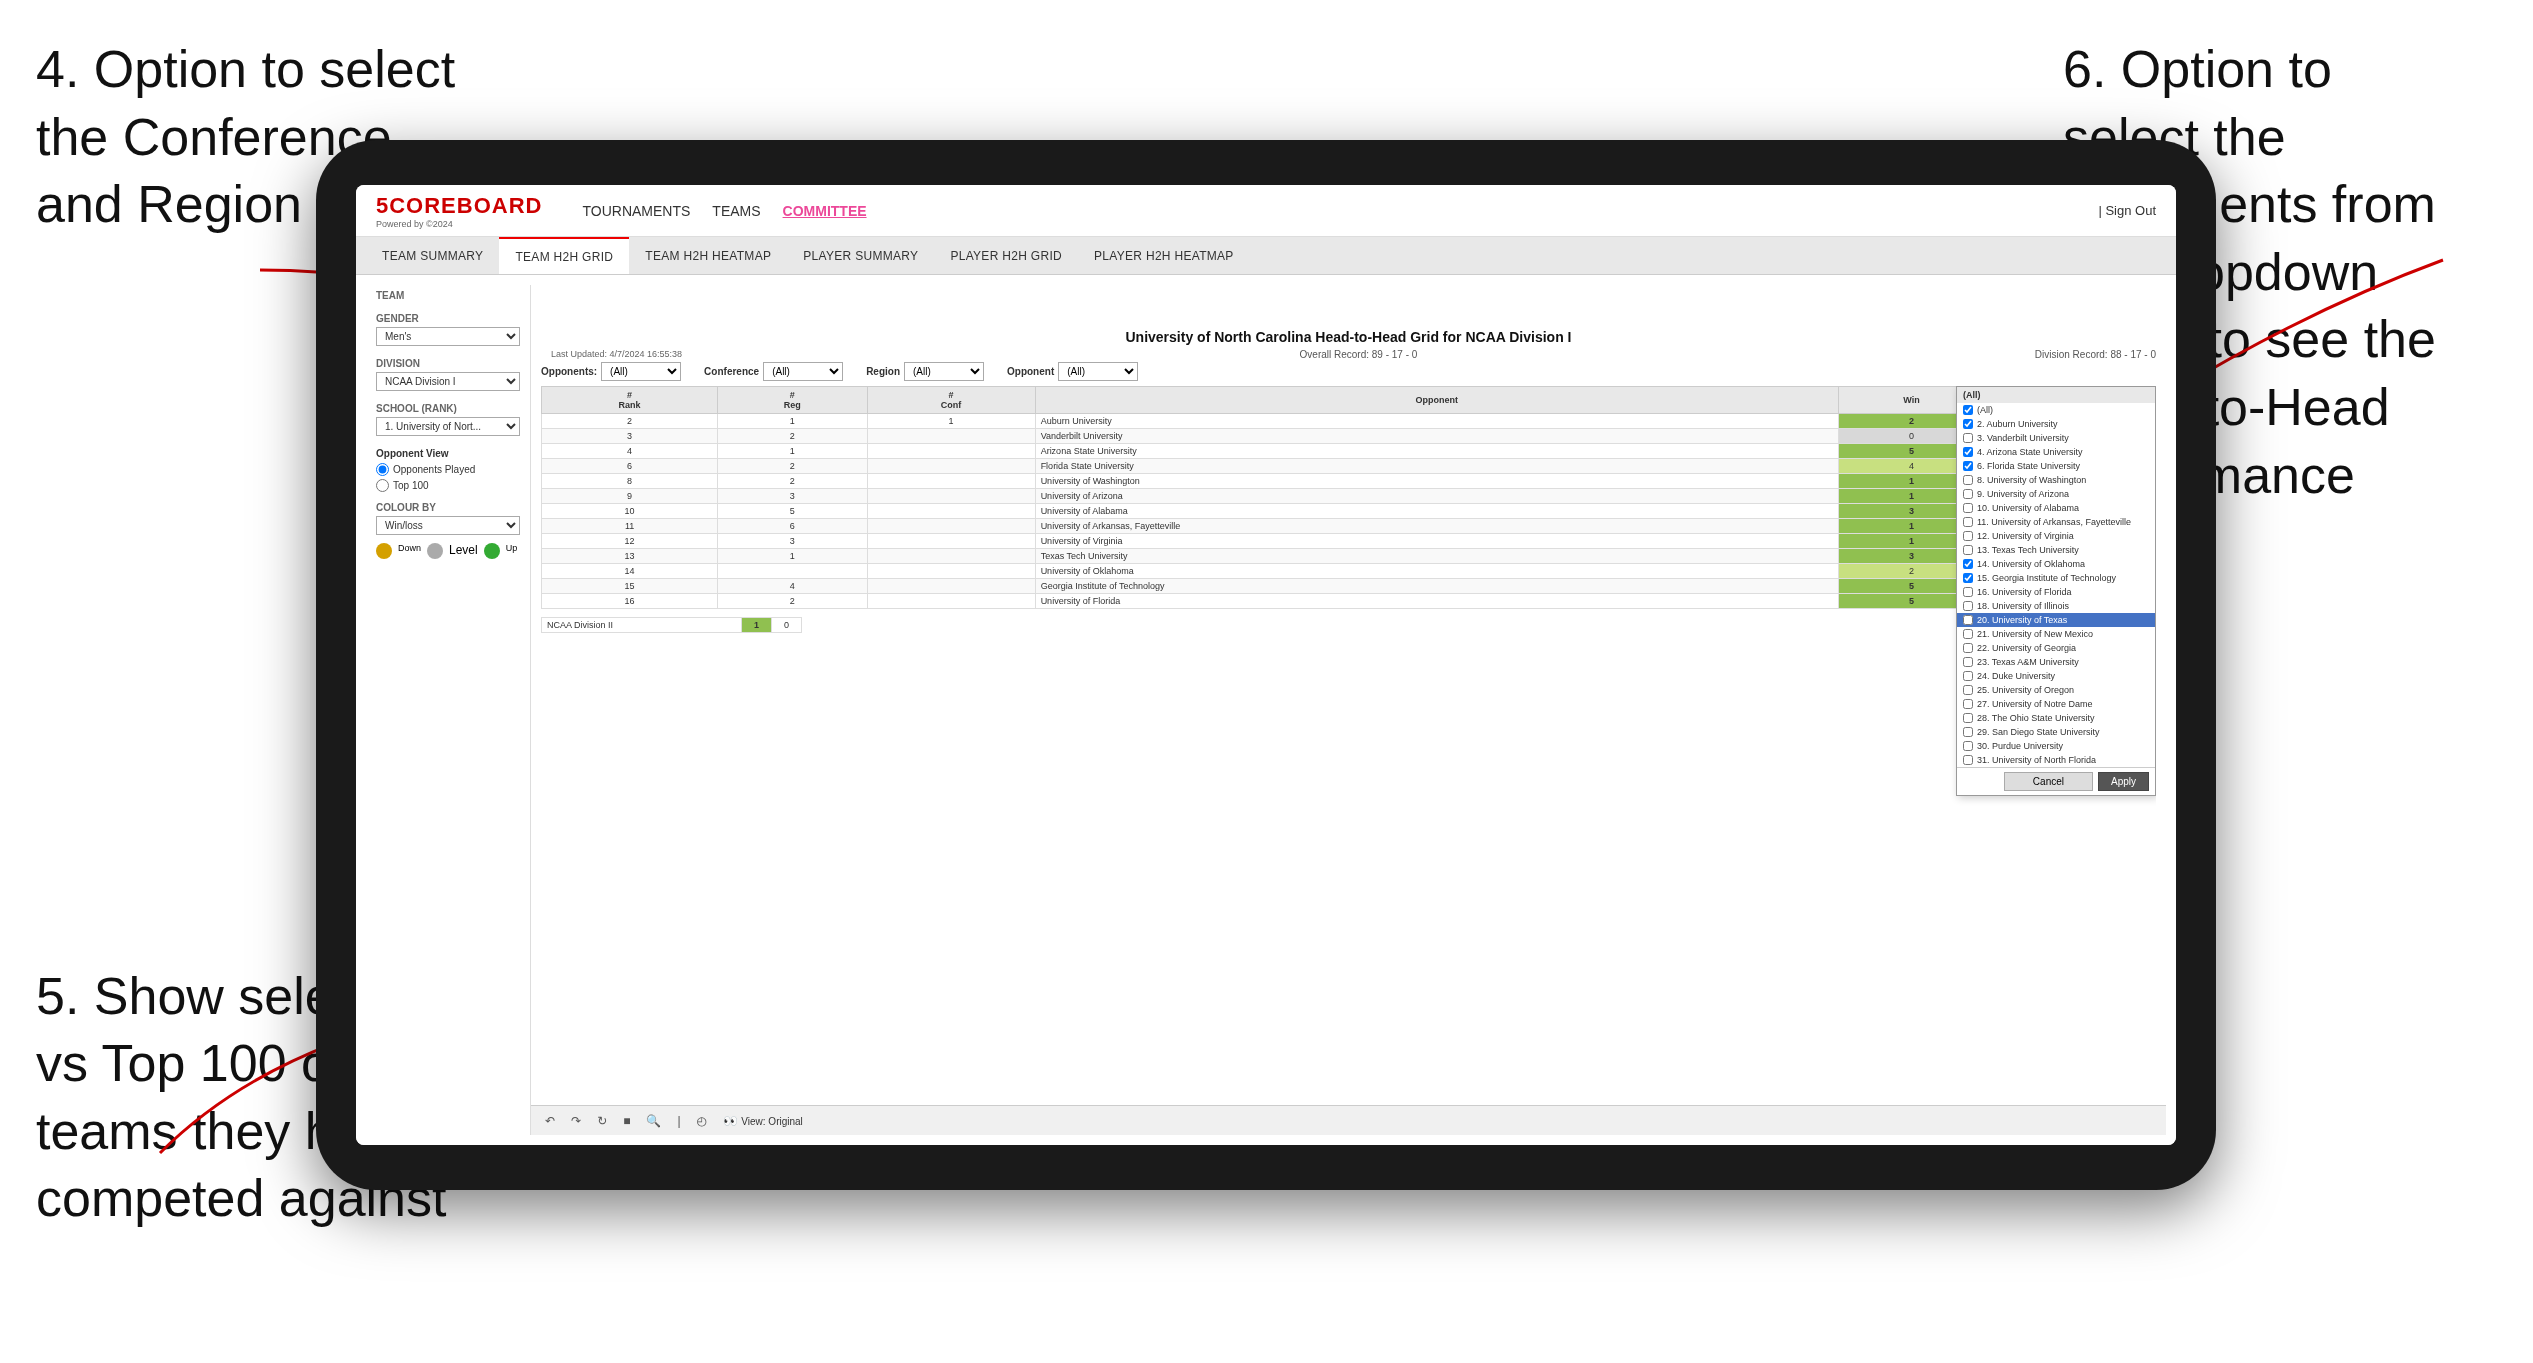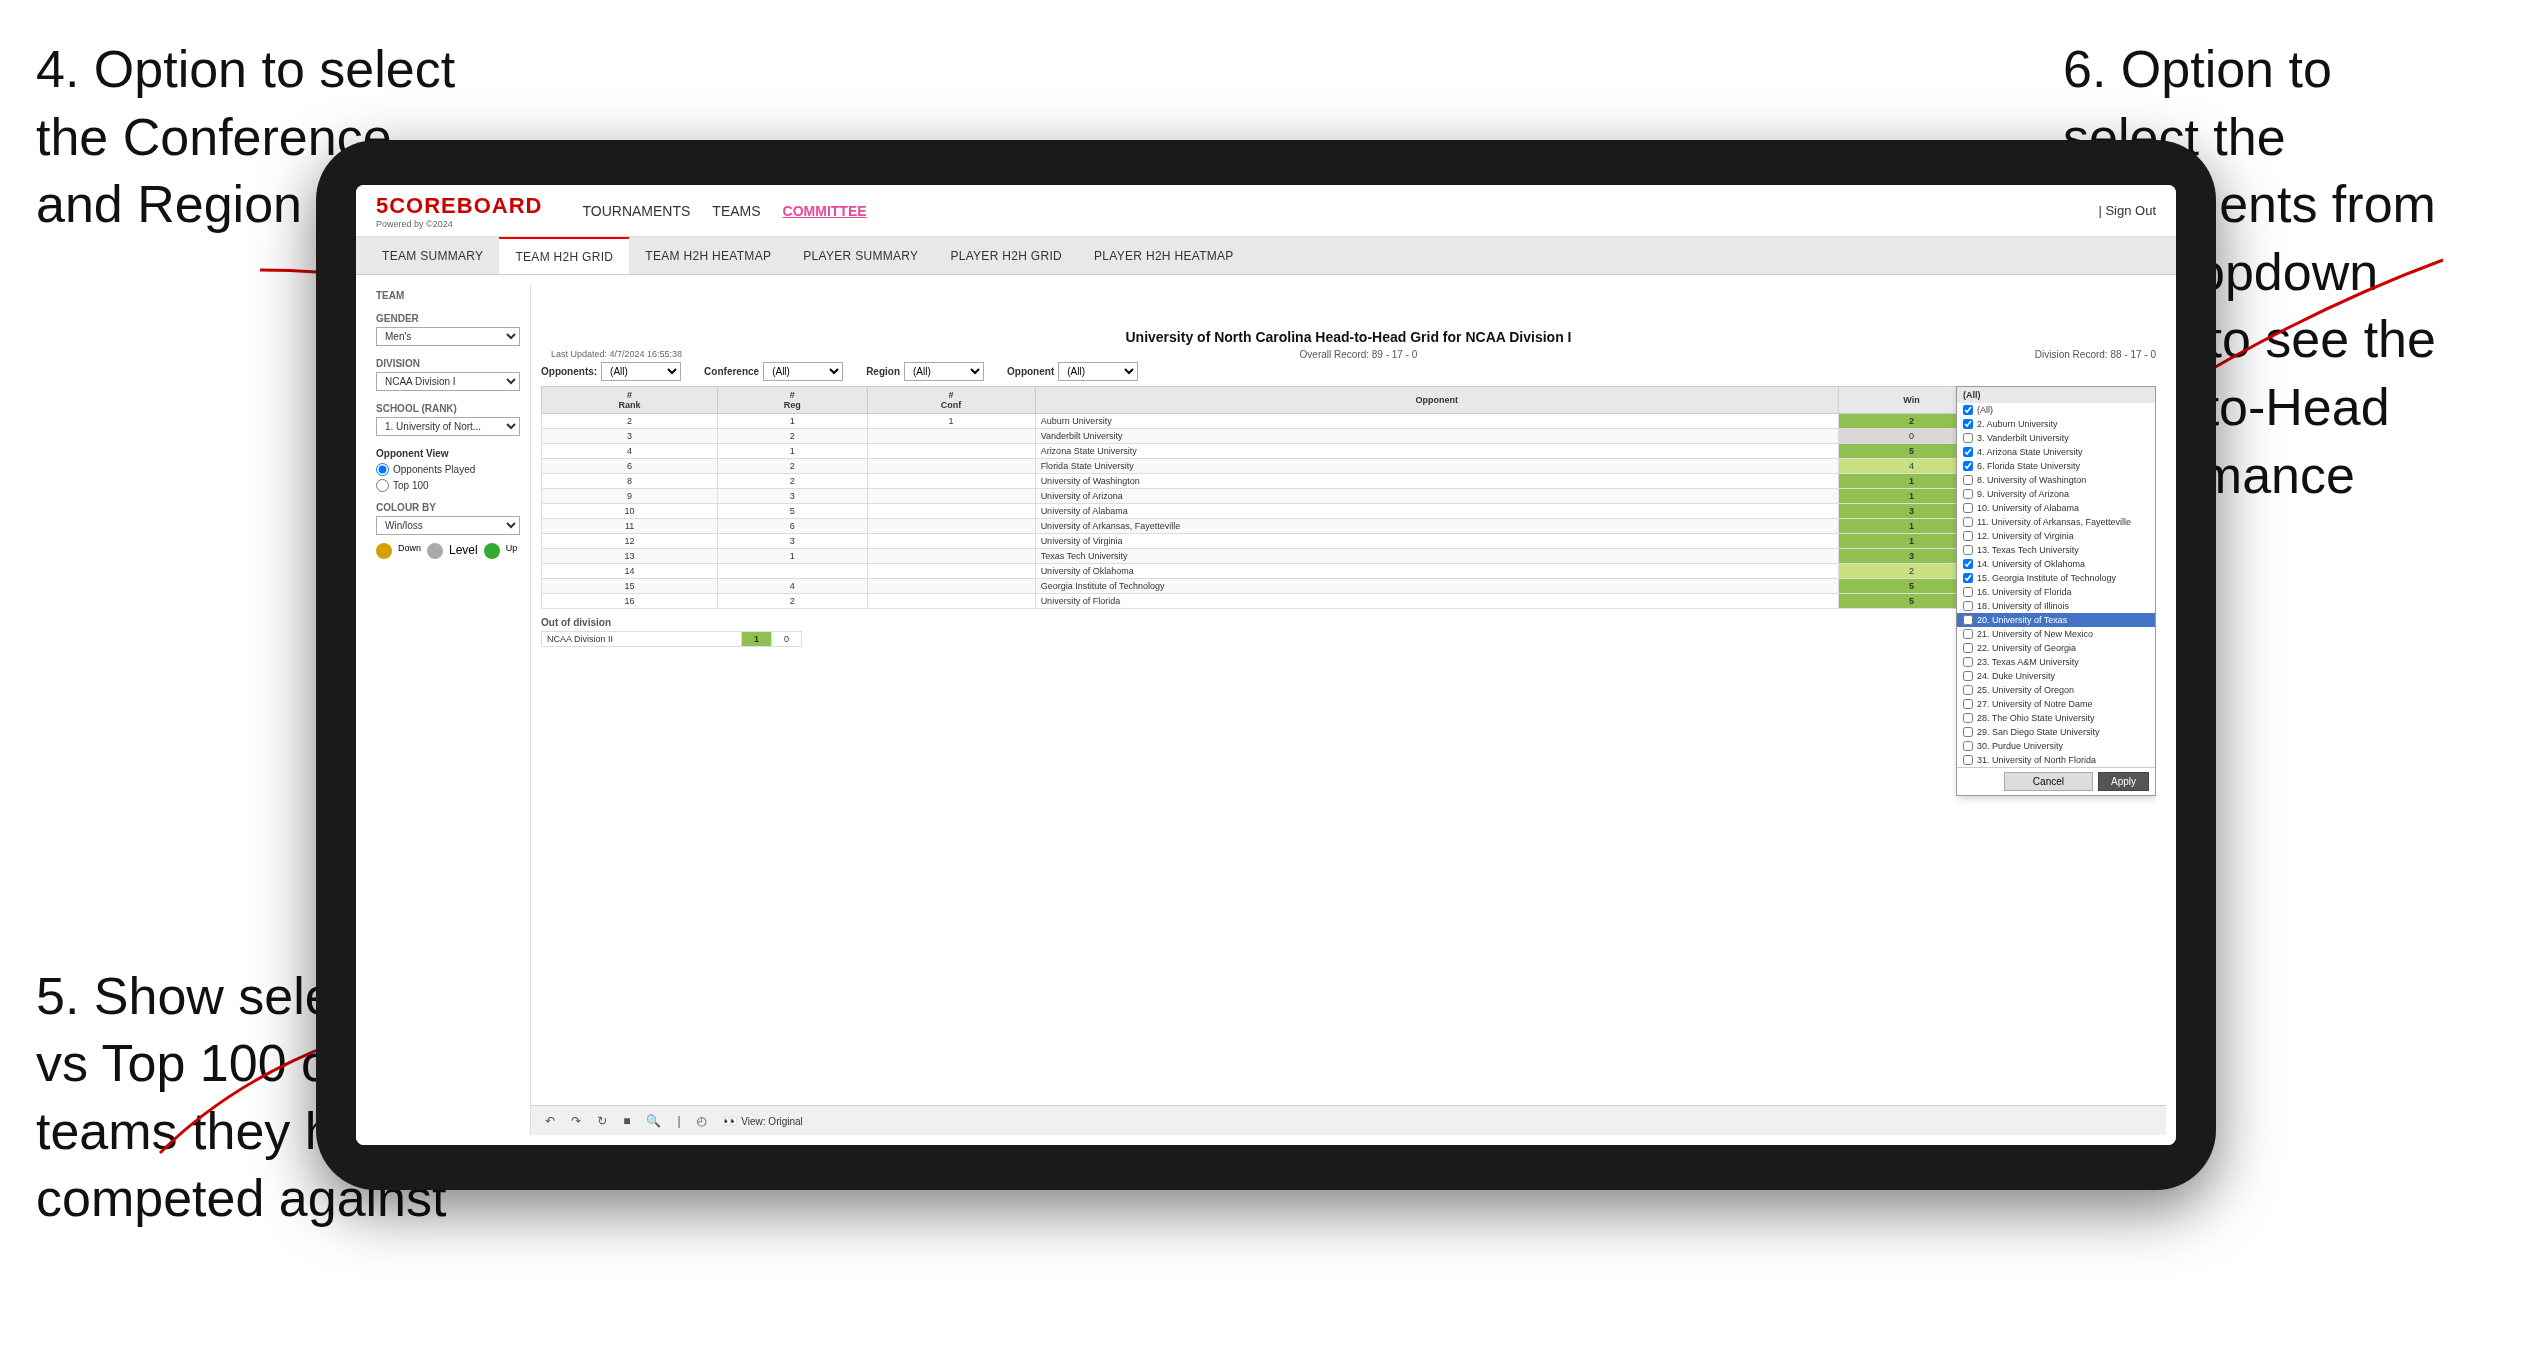--- a/index.html
+++ b/index.html
@@ -744,21 +744,20 @@
     <td class="cell-num">2</td>
     <td class="cell-num"></td>
     <td class="cell-name">University of Florida</td>
     <td class="cell-win cell-num">5</td>
     <td class="cell-loss cell-num">1</td>
   </tr>
                 </tbody>
             </table>
 
             <div class="out-of-division">
-              <div class="out-label">Out of division</div>
               <table class="data-table" style="width:auto;">
                 <tbody id="out-table-body">
                     <tr>
     <td class="cell-name" style="width:200px;">NCAA Division II</td>
     <td class="cell-win cell-num" style="width:30px;">1</td>
     <td class=" cell-num" style="width:30px;">0</td>
   </tr>
                   </tbody>
               </table>
             </div>

